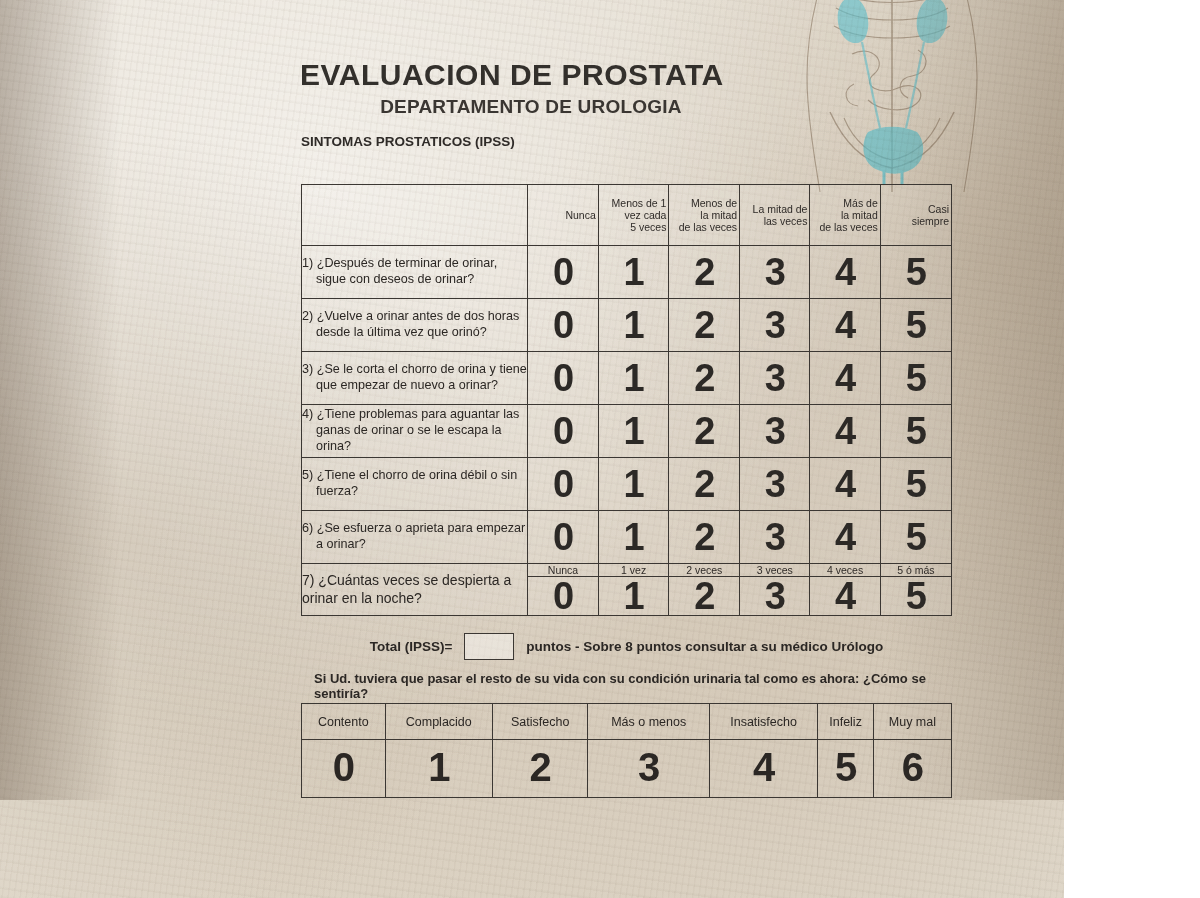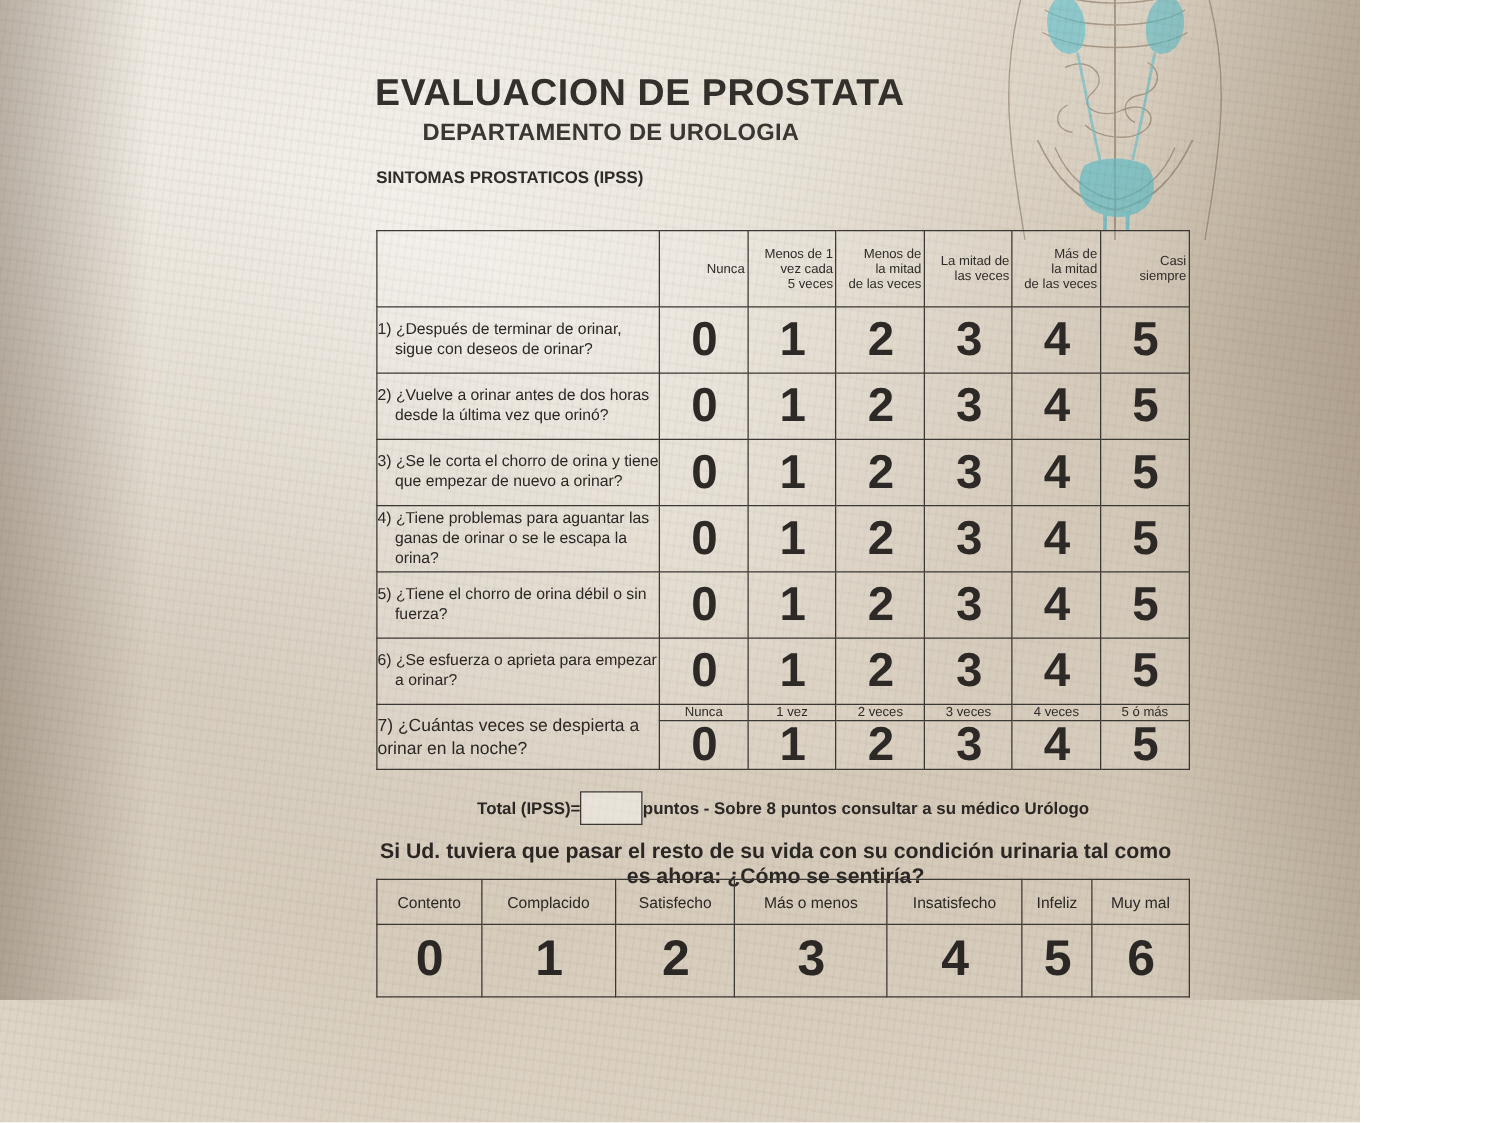--- a/index.html
+++ b/index.html
@@ -11,21 +11,20 @@
     position: relative;
     width: 1064px;
     height: 898px;
     overflow: hidden;
     font-family: "Liberation Sans", sans-serif;
     background:
       radial-gradient(ellipse at 30% 20%, rgba(255,255,255,0.55), rgba(255,255,255,0) 55%),
       radial-gradient(ellipse at 80% 75%, rgba(180,160,135,0.30), rgba(255,255,255,0) 60%),
       linear-gradient(135deg, #e9e3d8 0%, #e3dccf 35%, #ded5c6 60%, #e6e0d4 100%);
       color: #2a2623;
-      padding-left: 24px;
   }
   
   #page::before {
     content: "";
     position: absolute;
     inset: 0;
     pointer-events: none;
     background-image:
       repeating-linear-gradient(98deg, rgba(120,100,80,0.045) 0px, rgba(120,100,80,0.045) 1px, rgba(255,255,255,0) 2px, rgba(255,255,255,0) 6px),
       repeating-linear-gradient(8deg, rgba(90,70,50,0.035) 0px, rgba(90,70,50,0.035) 1px, rgba(255,255,255,0) 3px, rgba(255,255,255,0) 9px),
@@ -77,20 +76,21 @@
     color: #33302c;
     margin: 0;
     font-family: "Liberation Sans", sans-serif;
   }
   .subtitle {
     font-size: 19px;
     font-weight: bold;
     color: #3a3632;
     margin: 4px 0 0 38px;
     letter-spacing: 0.2px;
+    text-align: center;
   }
 
   .section-label {
     position: absolute;
     left: 301px;
     top: 134px;
     font-size: 13.5px;
     font-weight: bold;
     color: #2f2b28;
     z-index: 4;
@@ -164,42 +164,42 @@
 
   
   .total-row {
     position: absolute;
     left: 301px;
     top: 633px;
     width: 651px;
     display: flex;
     align-items: center;
     justify-content: center;
-    gap: 0;
+    gap: 12px;
     font-size: 13.5px;
     font-weight: bold;
     color: #2b2724;
     z-index: 4;
   }
   .total-box {
     width: 48px;
     height: 25px;
     border: 1.5px solid #3b3733;
     background: rgba(255,255,255,0.42);
     display: inline-block;
   }
   .total-after { font-weight: bold; }
 
   .qol-question {
     position: absolute;
-    left: 295px;
+    left: 314px;
     top: 671px;
     width: 651px;
-    text-align: center;
-    font-size: 17px;
+    text-align: left;
+    font-size: 13px;
     font-weight: bold;
     color: #2b2724;
     z-index: 4;
   }
 
   
   .qol-table {
     position: absolute;
     left: 301px;
     top: 703px;

